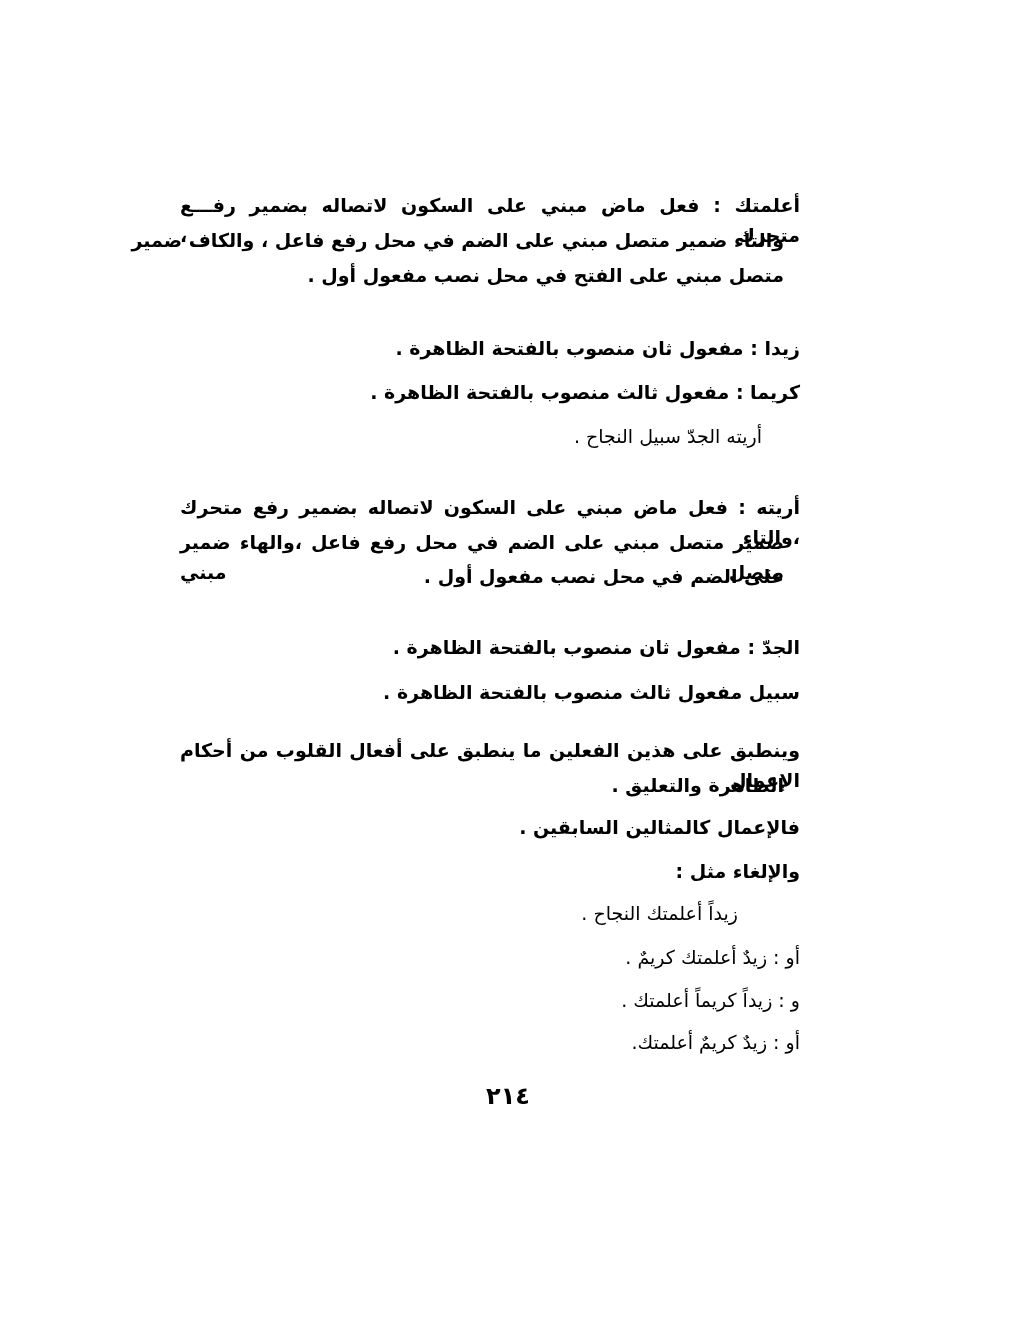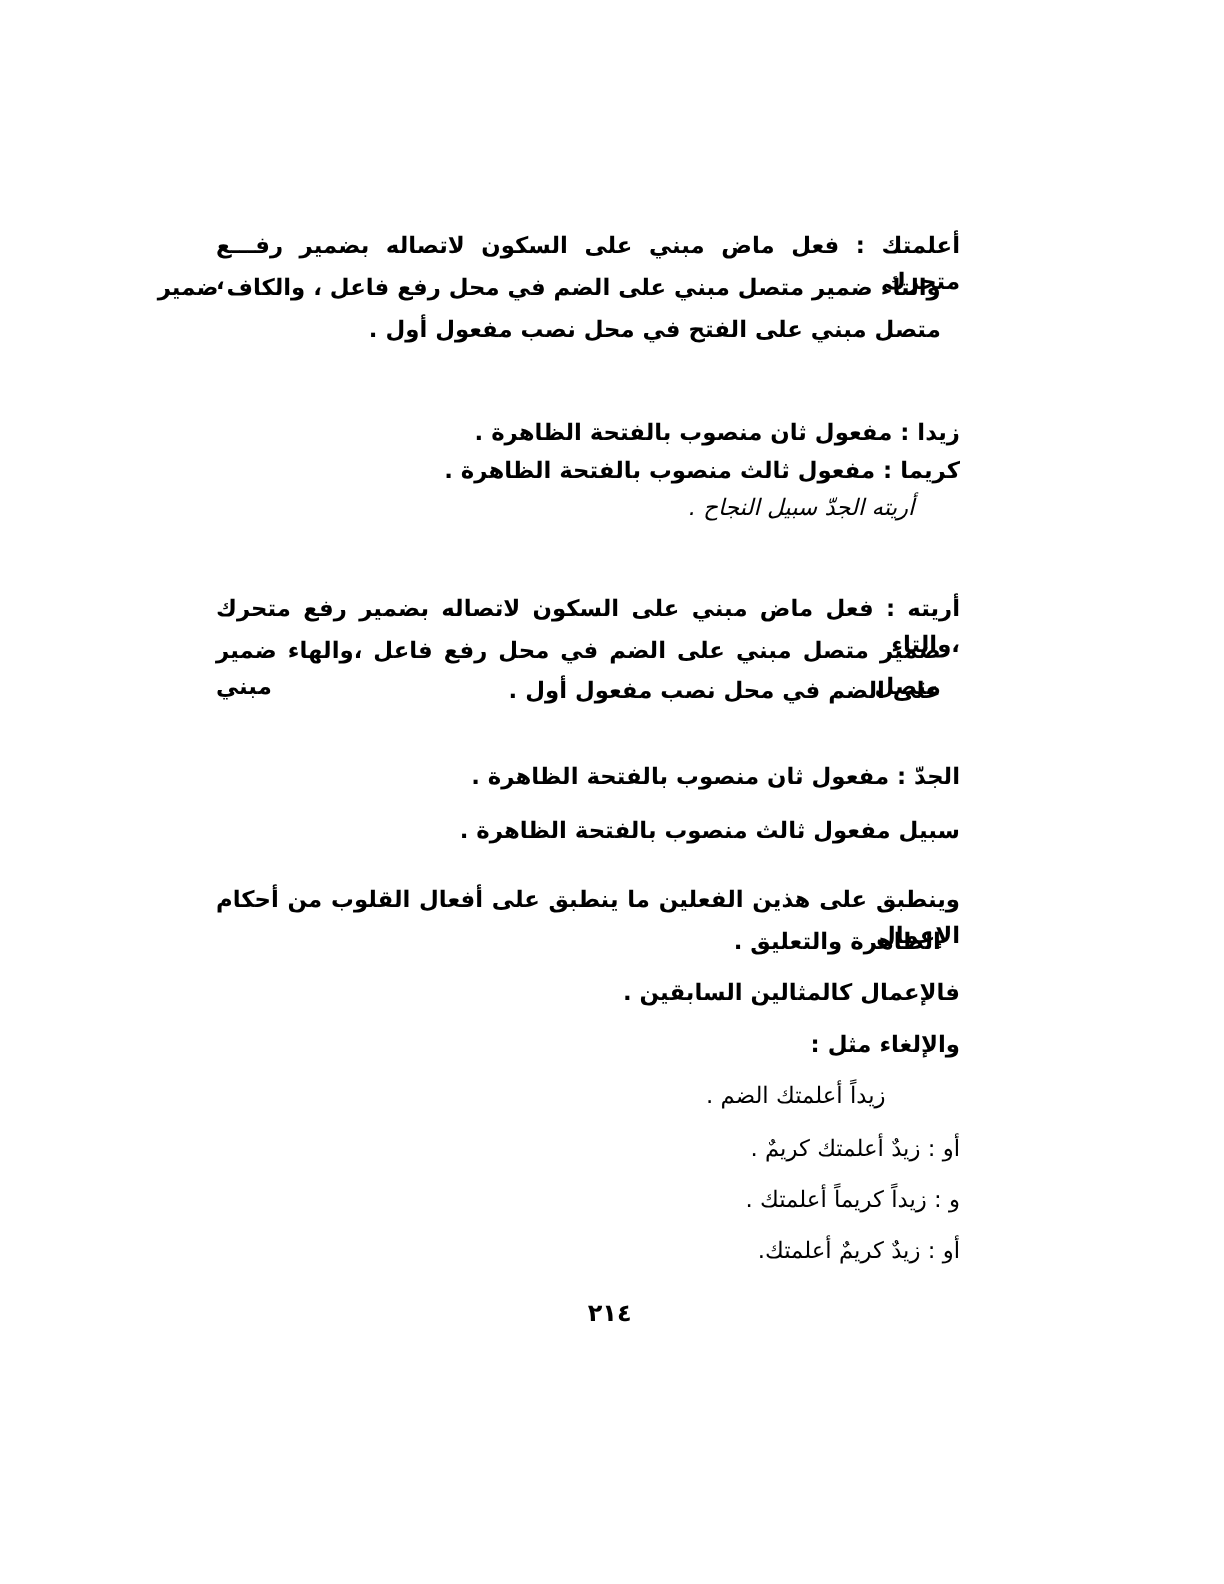--- a/index.html
+++ b/index.html
@@ -34,54 +34,54 @@
     .line.indent { right: 236px; }
     .line.example { right: 282px; }
     .line.just { left: 180px; text-align: justify; text-align-last: justify; white-space: normal; }
     .normal { font-weight: normal; }
     .page-number {
       position: absolute;
       left: 478px;
       top: 1082px;
       width: 60px;
       text-align: center;
-      font-size: 20px;
+      font-size: 24px;
       font-weight: bold;
       direction: rtl;
     }
   </style>
 </head>
 <body>
 
 <div class="page">
 
   <div class="line just" style="top:190px;">أعلمتك : فعل ماض مبني على السكون لاتصاله بضمير رفـــع متحرك ،</div>
   <div class="line indent" style="top:225px;">والتاء ضمير متصل مبني على الضم في محل رفع فاعل ، والكاف ضمير</div>
   <div class="line indent" style="top:260px;">متصل مبني على الفتح في محل نصب مفعول أول .</div>
 
-  <div class="line" style="top:346px;">زيدا : مفعول ثان منصوب بالفتحة الظاهرة .</div>
+  <div class="line" style="top:333px;">زيدا : مفعول ثان منصوب بالفتحة الظاهرة .</div>
 
   <div class="line" style="top:377px;">كريما : مفعول ثالث منصوب بالفتحة الظاهرة .</div>
 
-  <div class="line normal" style="top:408px; right:258px;font-style:italic;">أريته الجدّ سبيل النجاح .</div>
+  <div class="line normal" style="top:421px; right:258px;">أريته الجدّ سبيل النجاح .</div>
 
   <div class="line just" style="top:492px;">أريته : فعل ماض مبني على السكون لاتصاله بضمير رفع متحرك ،والتاء</div>
   <div class="line indent just" style="top:527px;">ضمير متصل مبني على الضم في محل رفع فاعل ،والهاء ضمير متصل مبني</div>
   <div class="line indent" style="top:561px;">على الضم في محل نصب مفعول أول .</div>
 
   <div class="line" style="top:632px;">الجدّ : مفعول ثان منصوب بالفتحة الظاهرة .</div>
 
   <div class="line" style="top:677px;">سبيل مفعول ثالث منصوب بالفتحة الظاهرة .</div>
 
   <div class="line just" style="top:735px;">وينطبق على هذين الفعلين ما ينطبق على أفعال القلوب من أحكام الإعمال</div>
   <div class="line indent" style="top:770px;">الظاهرة والتعليق .</div>
 
   <div class="line" style="top:812px;">فالإعمال كالمثالين السابقين .</div>
 
   <div class="line" style="top:856px;">والإلغاء مثل :</div>
 
-  <div class="line normal example" style="top:898px;">زيداً أعلمتك الضم .</div>
+  <div class="line normal example" style="top:898px;">زيداً أعلمتك النجاح .</div>
   <div class="line normal" style="top:942px;">أو : زيدٌ أعلمتك كريمٌ .</div>
   <div class="line normal" style="top:985px;">و : زيداً كريماً أعلمتك .</div>
   <div class="line normal" style="top:1027px;">أو : زيدٌ كريمٌ أعلمتك.</div>
 
   <div class="page-number">٢١٤</div>
 </div>
 
 </body></html>

